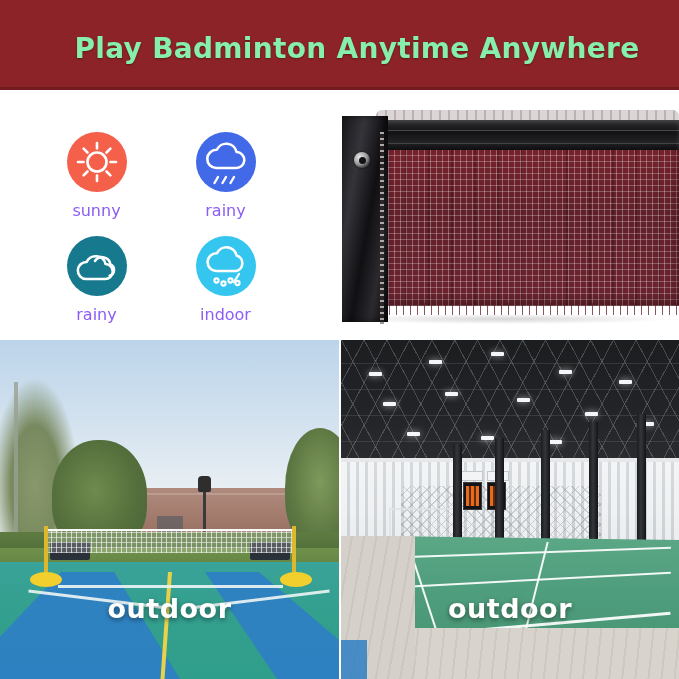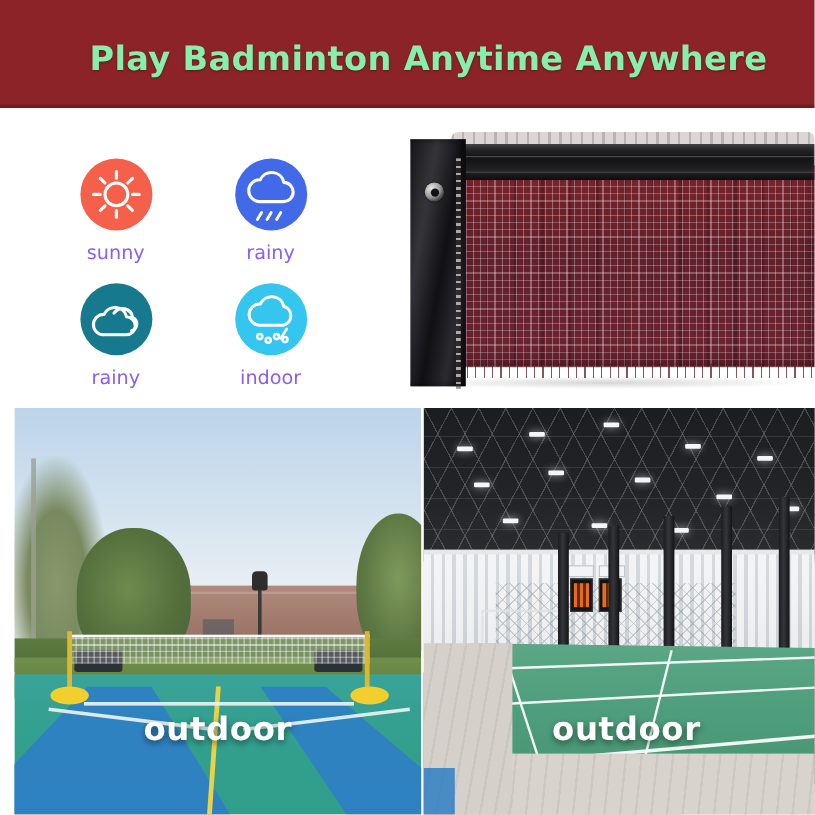--- a/index.html
+++ b/index.html
@@ -52,21 +52,21 @@
     background:radial-gradient(circle at 35% 32%,#e8e8e8 0%,#9a9a9a 48%,#4a4a4a 70%,#1b1b1b 100%);
     box-shadow:0 0 2px rgba(0,0,0,.8);}
   .net-grommet:after{content:"";position:absolute;left:4.5px;top:4.5px;width:7px;height:7px;border-radius:50%;background:#121214;}
   .net-rope{position:absolute;left:44px;top:30px;width:4px;height:192px;
     background:repeating-linear-gradient(180deg,rgba(190,185,185,.9) 0 2px,rgba(60,50,50,.5) 2px 6px);}
   .net-shadow{position:absolute;left:6px;bottom:6px;right:10px;height:10px;
     background:radial-gradient(ellipse at center,rgba(0,0,0,.16) 0%,rgba(0,0,0,0) 72%);}
 
   
   .photos{position:absolute;left:0;top:340px;width:679px;height:339px;}
-  .photo{position:absolute;top:0;height:339px;overflow:hidden;margin-left:12px;}
+  .photo{position:absolute;top:0;height:339px;overflow:hidden;}
   .photo.outdoor{left:0;width:339px;}
   .photo.indoor{left:341px;width:338px;}
   .cap{position:absolute;left:0;right:0;bottom:55px;text-align:center;
        color:#fff;font-size:27px;font-weight:700;font-family:"DejaVu Sans",sans-serif;
        letter-spacing:.5px;text-shadow:0 2px 5px rgba(0,0,0,.45);}
 
   
   .o-sky{position:absolute;left:0;top:0;width:339px;height:215px;
     background:linear-gradient(180deg,#bcd4ea 0%,#d3e2ef 38%,#e9eff3 70%,#eef2f3 100%);}
   .o-bldg{position:absolute;left:135px;top:148px;width:175px;height:62px;

